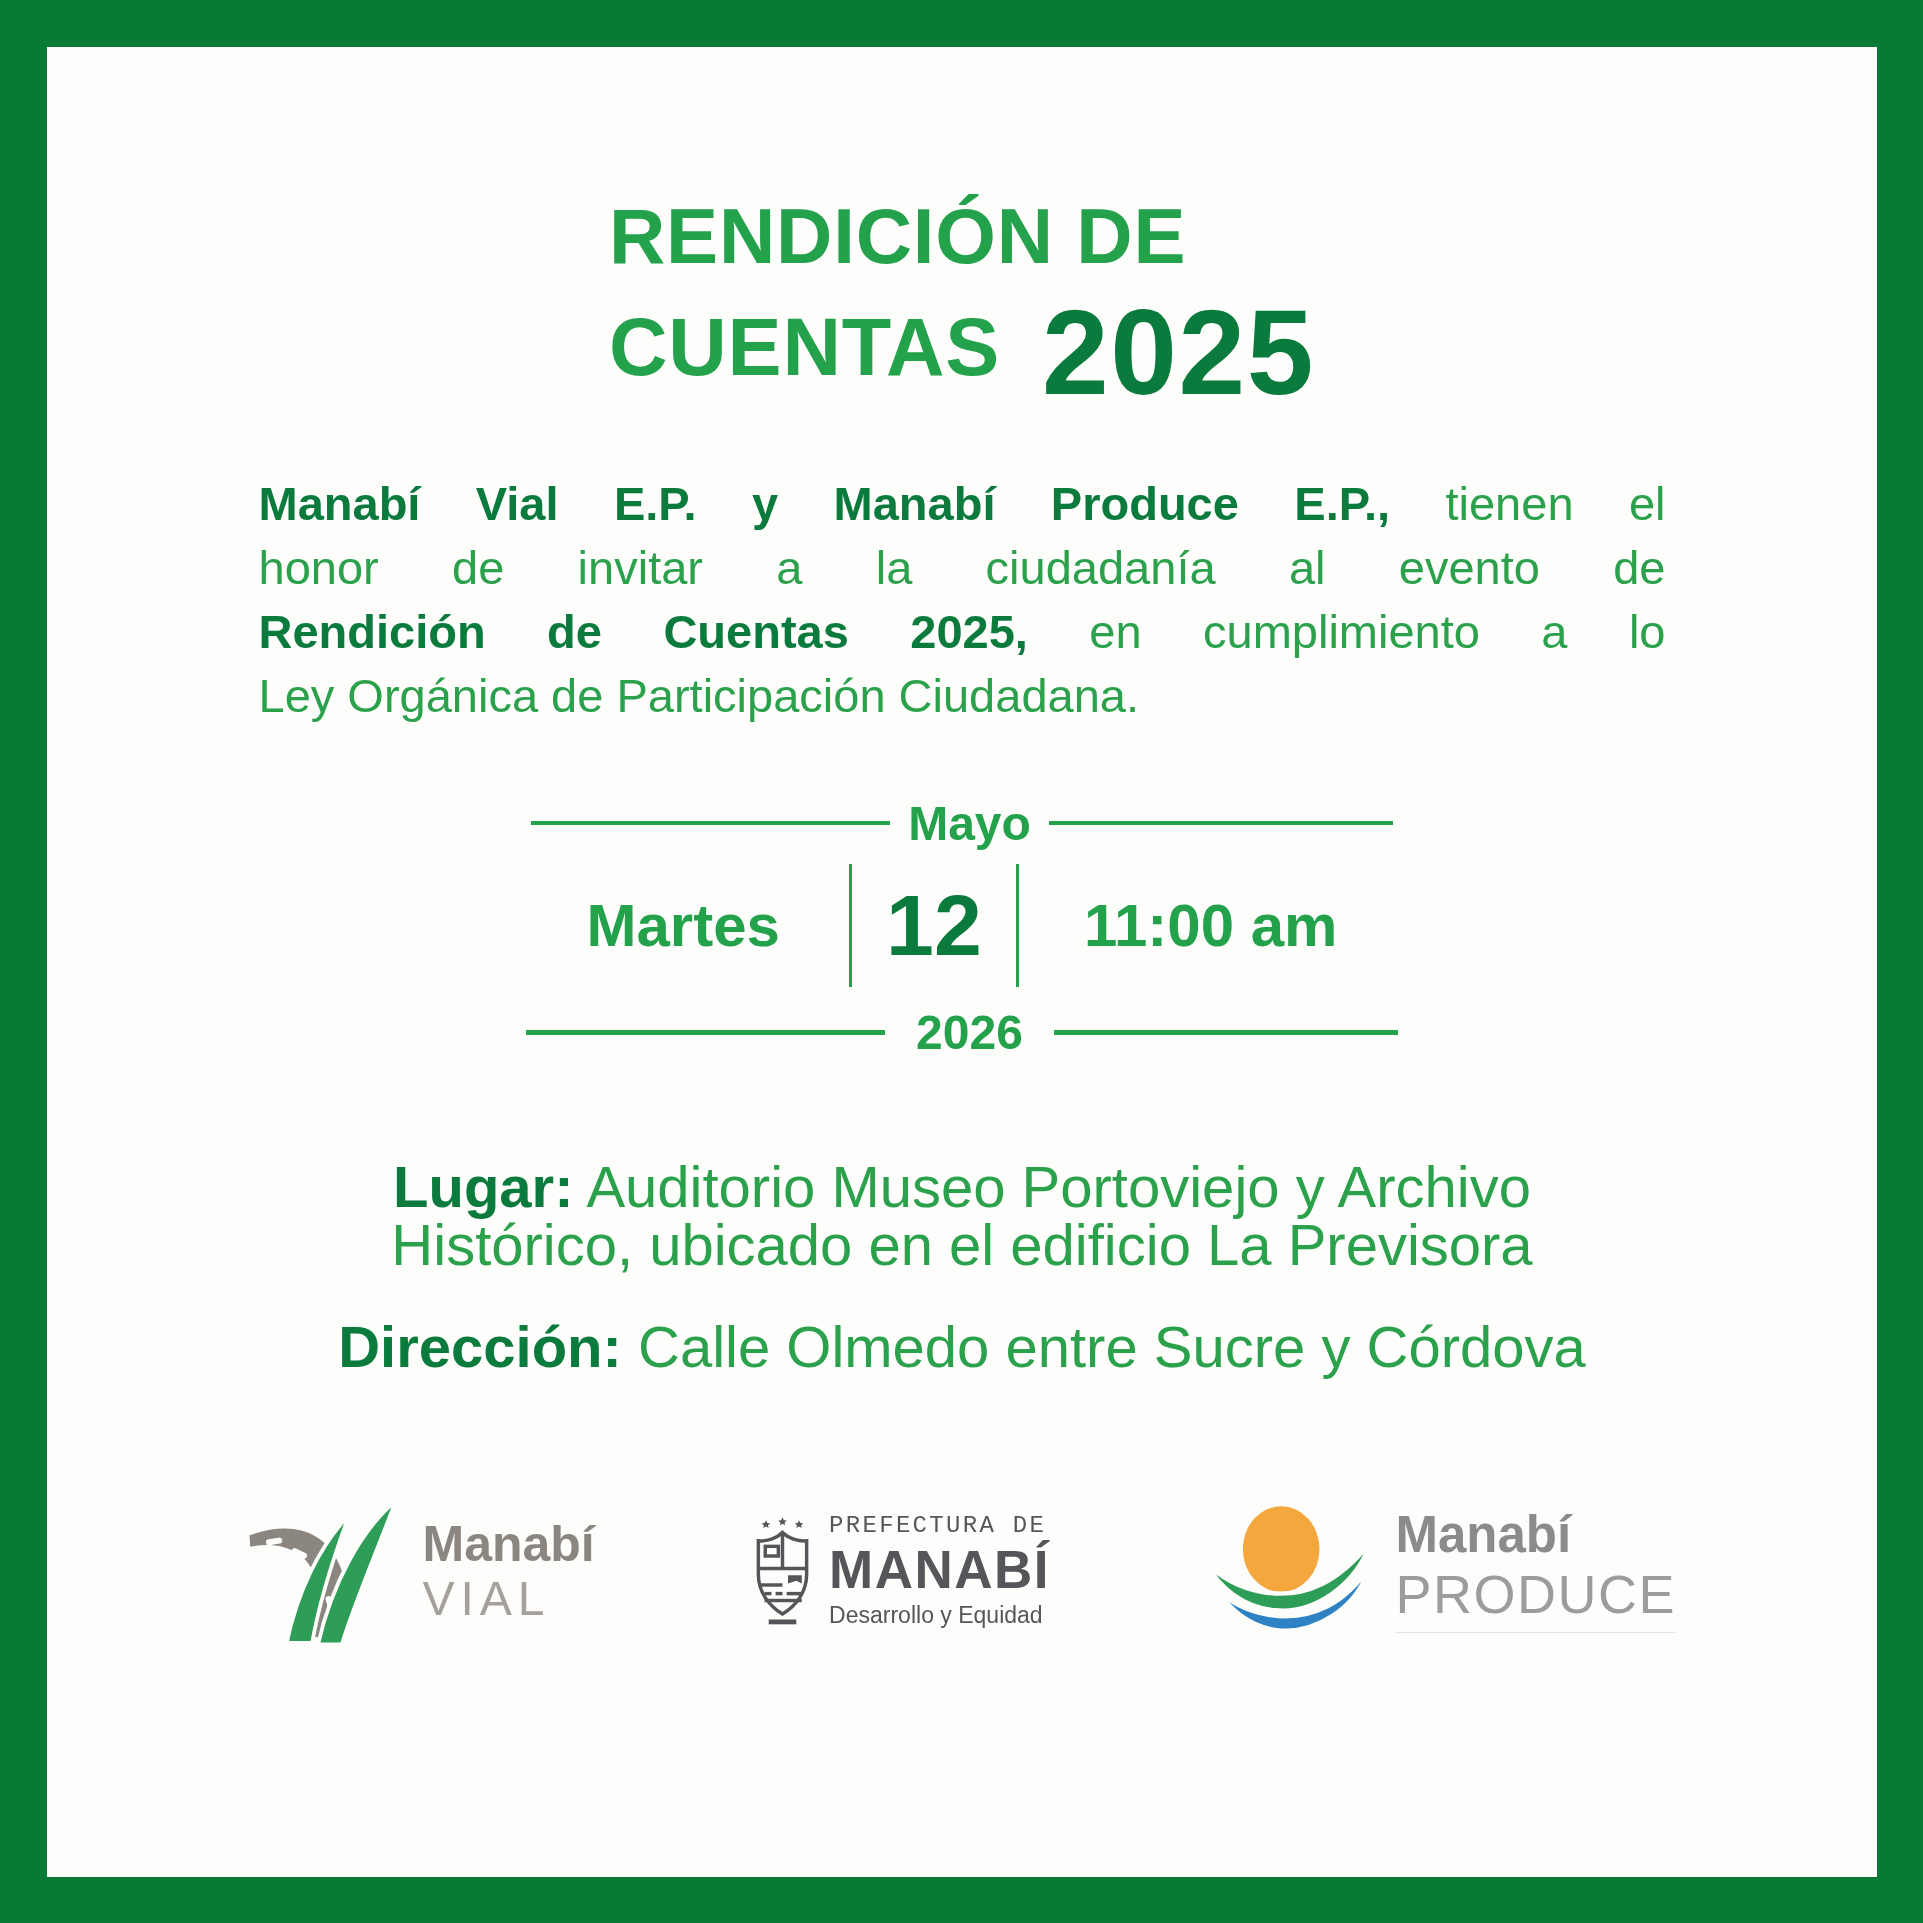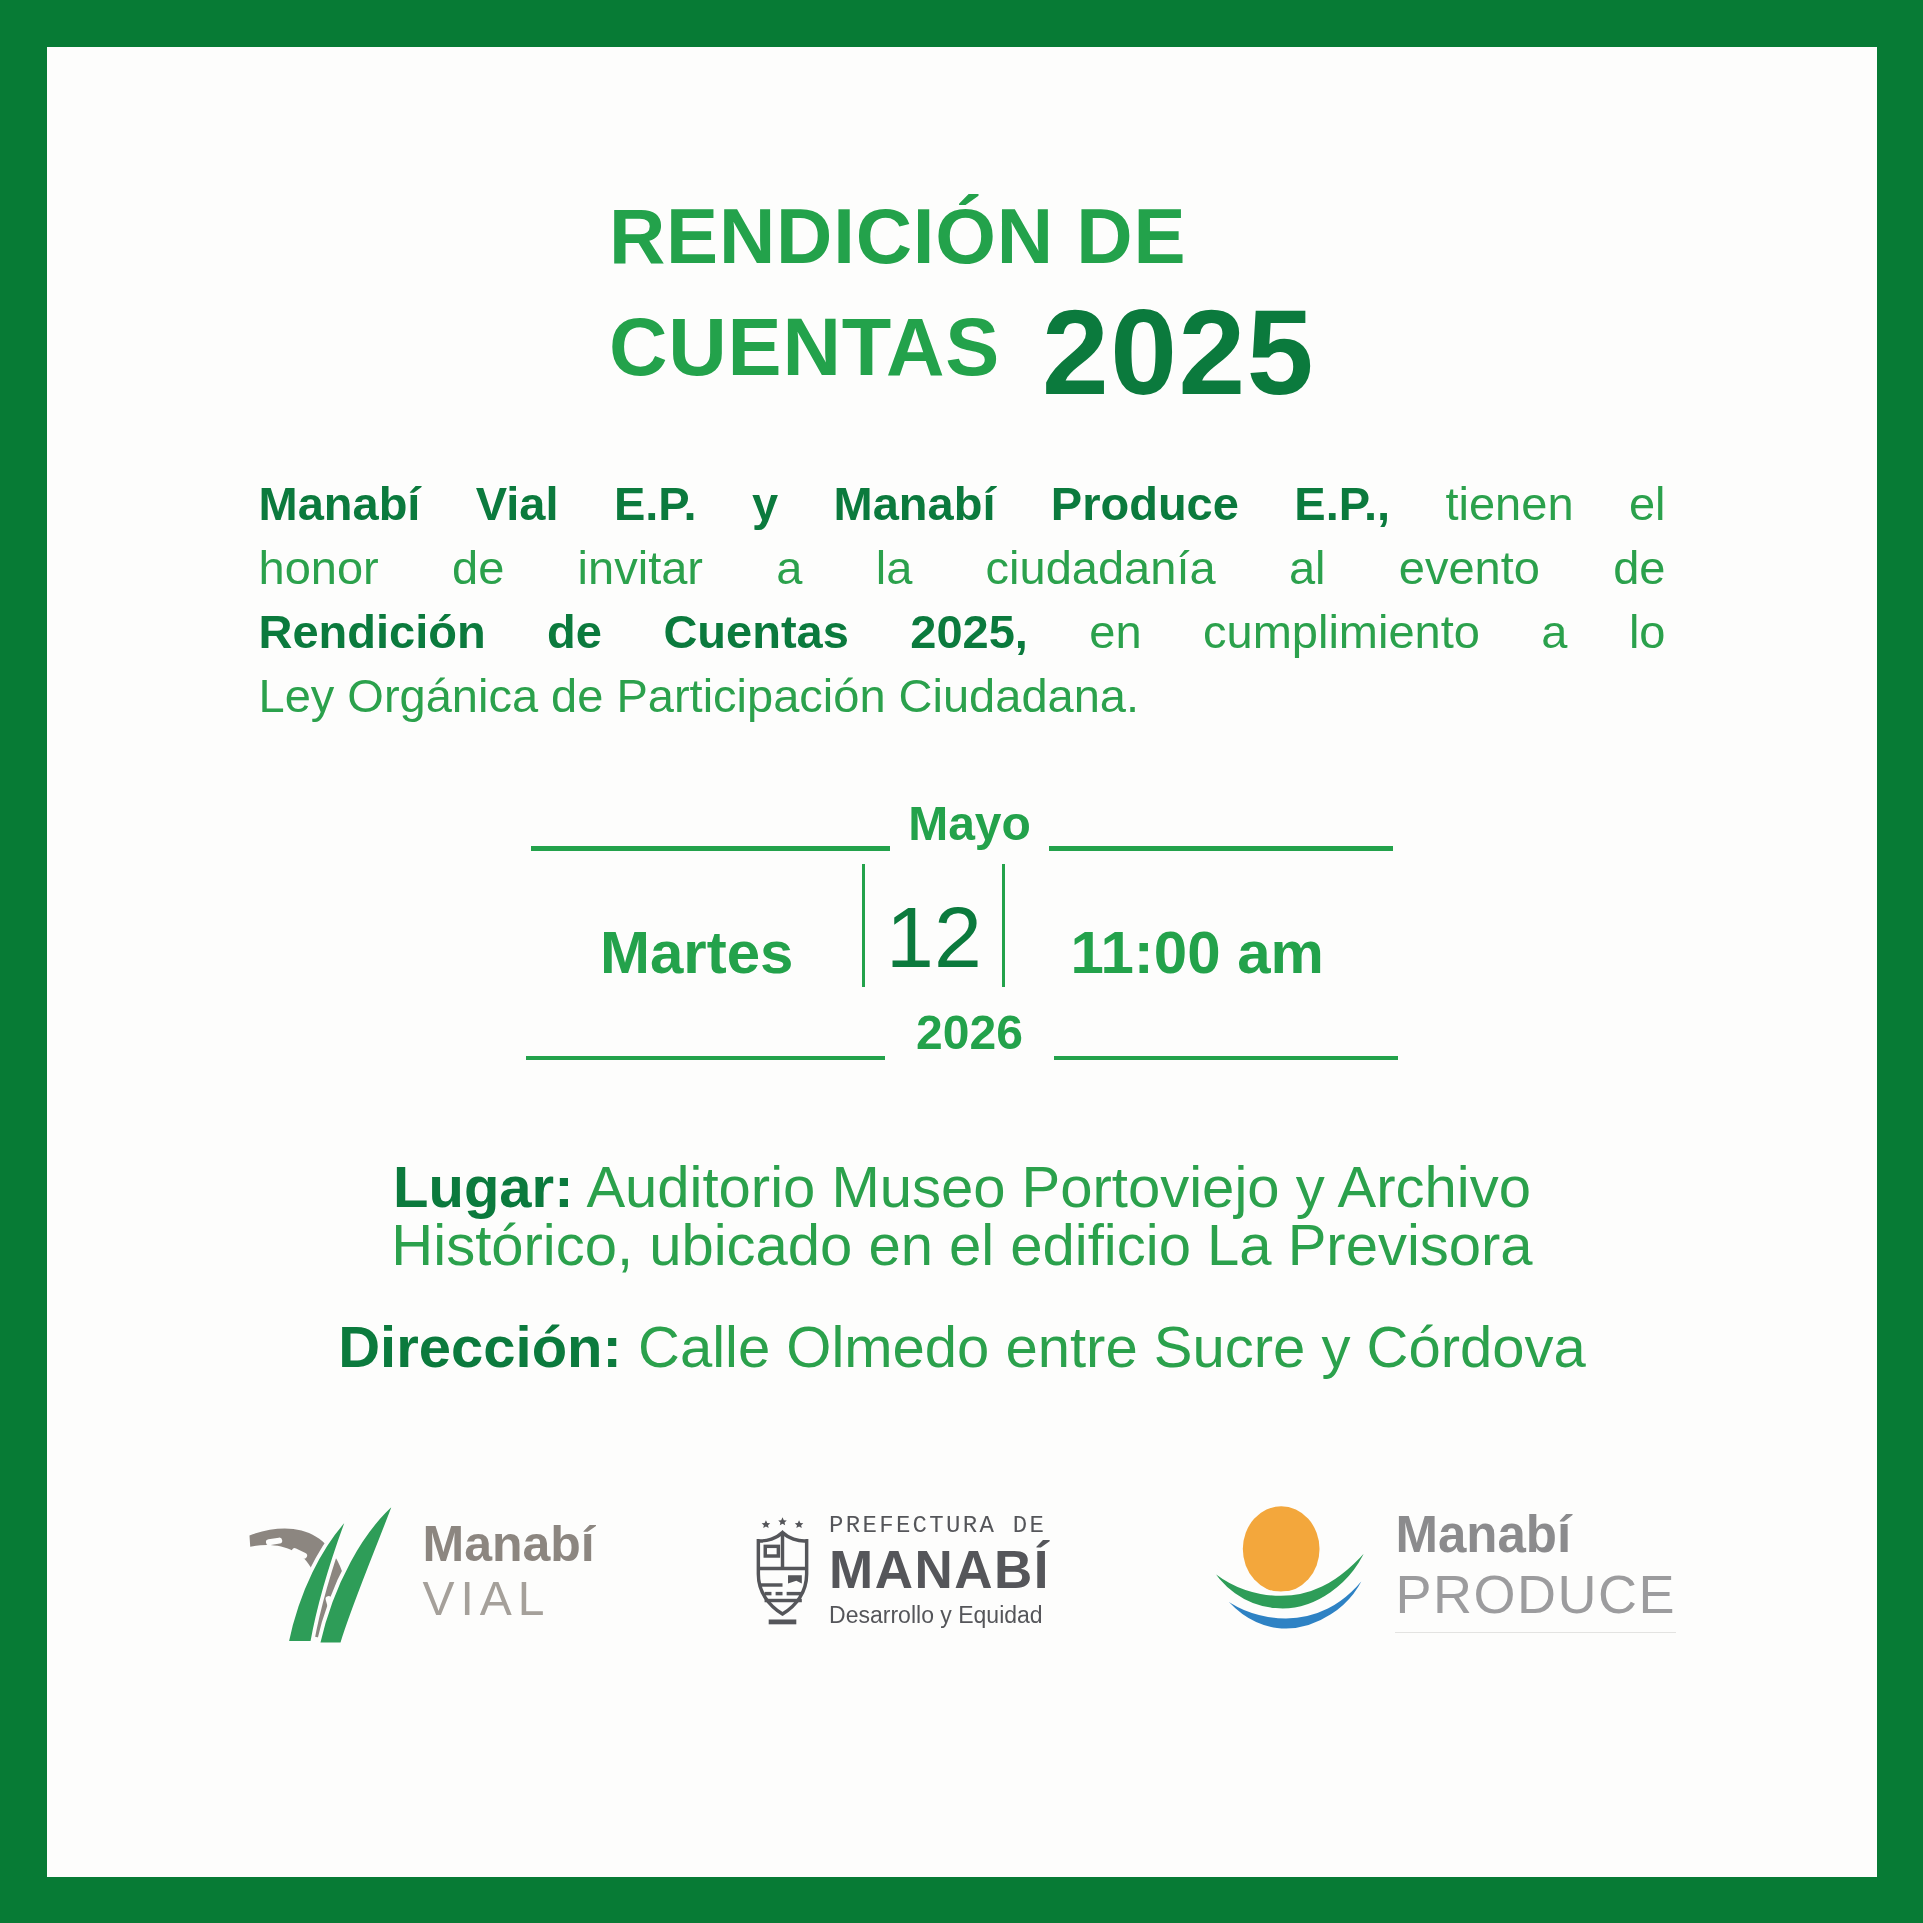--- a/index.html
+++ b/index.html
@@ -30,30 +30,30 @@
   .title{margin-top:150px;width:max-content;text-align:left;}
   .t1{font-size:78px;font-weight:bold;letter-spacing:0.8px;color:var(--title-green);line-height:1.0;}
   .t2{margin-top:16.5px;font-size:81px;font-weight:bold;letter-spacing:0.8px;color:var(--title-green);line-height:1.0;}
   .t2 .year{font-size:120px;color:var(--dark-green);margin-left:42px;vertical-align:-19.5px;letter-spacing:1.5px;}
   
   .para{width:1407px;margin-top:60px;font-size:47px;line-height:64px;color:var(--body-green);}
   .para b{color:var(--dark-green);}
   .jline{display:block;text-align:justify;text-align-last:justify;}
   .lline{display:block;text-align:left;}
   
-  .drow{display:flex;align-items:flex-end;justify-content:center;}
+  .drow{display:flex;align-items:center;justify-content:center;}
   .row-month{margin-top:68px;}
   .hline{height:4.5px;background:var(--title-green);}
   .hl-l{width:359px;margin-right:18px;}
   .hl-r{width:344px;margin-left:18px;}
   .month,.eyear{font-size:48px;font-weight:bold;color:var(--title-green);}
   .row-mid{margin-top:13.5px;height:123px;}
   .vbar{width:3px;height:123px;background:var(--title-green);}
   .dayname{font-size:60px;font-weight:bold;color:var(--title-green);margin-right:69px;}
-  .daynum{font-size:86px;font-weight:normal;color:var(--dark-green);width:137px;text-align:center;}
+  .daynum{font-size:86px;font-weight:bold;color:var(--dark-green);width:164px;text-align:center;}
   .time{font-size:60px;font-weight:bold;color:var(--title-green);margin-left:65px;}
   .row-year{margin-top:18px;gap:13px;}
   
   .venue{margin-top:98px;text-align:center;font-size:58px;line-height:58px;color:var(--body-green);max-width:1653px;}
   .venue b,.addr b{color:var(--dark-green);}
   .addr{margin-top:44px;text-align:center;font-size:58px;line-height:58px;color:var(--body-green);}
   
   .logos{margin-top:120px;width:1428px;display:flex;justify-content:space-between;align-items:center;}
   .logo{display:flex;align-items:center;justify-content:flex-end;}
   .vial-text{margin-left:10.5px;}

